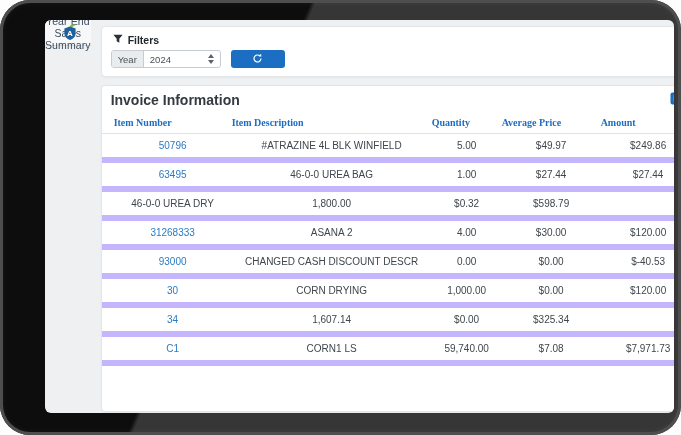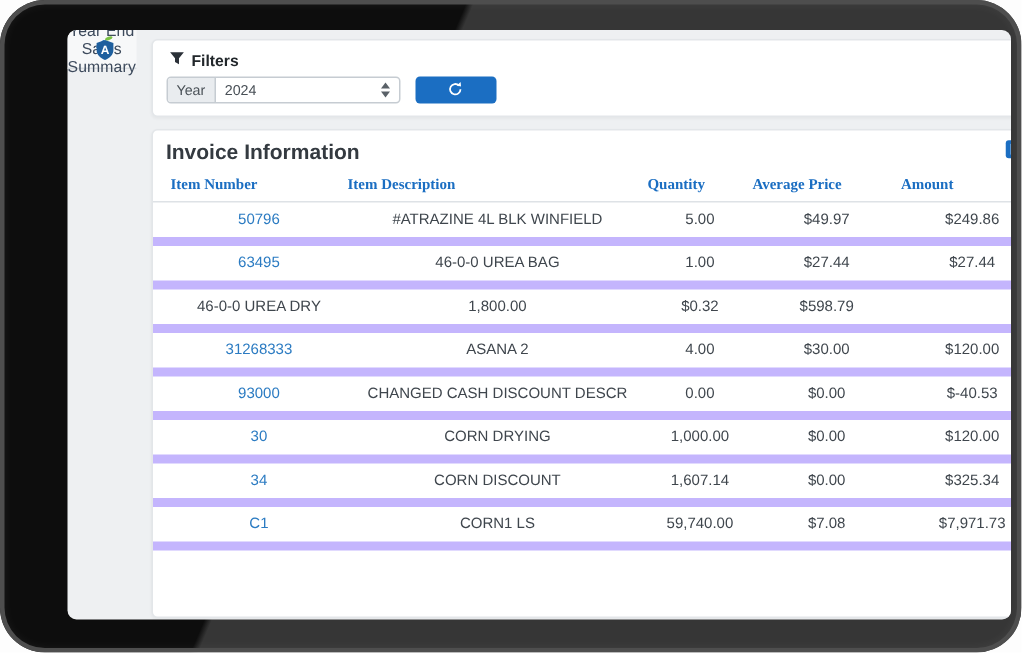--- a/index.html
+++ b/index.html
@@ -31,21 +31,21 @@
   .nav-title { flex:1; text-align:center; color:#3d4a5c; font-size:10.5px; letter-spacing:.1px; }
   .brand { position:absolute; right:14px; top:4px; }
 
   
   .app-body { flex:1; padding:6px 10px 1px; display:flex; flex-direction:column; gap:8px; min-height:0; }
   .card { background:#fff; border:1px solid #e3e6e9; border-radius:4px; box-shadow:0 1px 2px rgba(0,0,0,.04); }
 
   .filters-card { flex:0 0 48px; }
   .filters-title-row { display:flex; align-items:center; gap:5px; padding:7px 11px 4px; font-weight:bold; color:#22272b; font-size:10.5px; }
   .filters-controls { display:flex; gap:10px; padding:0 9px 8px; }
-  .year-select { display:flex; align-items:stretch; width:156px; height:18px; border:1px solid #c6ccd2; border-radius:3px; background:#fff; font-size:9.5px; overflow:hidden; cursor:pointer; }
+  .year-select { display:flex; align-items:stretch; width:110px; height:18px; border:1px solid #c6ccd2; border-radius:3px; background:#fff; font-size:9.5px; overflow:hidden; cursor:pointer; }
   .year-label { background:#e9ecef; color:#4b5258; padding:0 6px; display:flex; align-items:center; border-right:1px solid #c6ccd2; }
   .year-value { flex:1; display:flex; align-items:center; padding:0 6px; color:#495057; }
   .stepper { display:flex; flex-direction:column; justify-content:center; align-items:center; gap:2px; padding:0 6px; }
   .tri-up { width:0; height:0; border-left:3px solid transparent; border-right:3px solid transparent; border-bottom:4px solid #5a6168; }
   .tri-down { width:0; height:0; border-left:3px solid transparent; border-right:3px solid transparent; border-top:4px solid #5a6168; }
   .refresh-btn { width:54px; height:18px; background:#1b6ec2; border:none; border-radius:3px; color:#fff; display:flex; align-items:center; justify-content:center; cursor:pointer; }
 
   .invoice-card { flex:1; display:flex; flex-direction:column; min-height:0; }
   .invoice-head { display:flex; align-items:center; justify-content:space-between; padding:6px 9px 4px; color:#343a40; font-weight:bold; font-size:14px; }
   .head-icons { display:flex; align-items:center; gap:7px; }
@@ -233,21 +233,20 @@
     <span>$120.00</span>
     <span class="chev-cell">
       <svg width="10" height="7" viewBox="0 0 10 7">
                   <polyline points="1,1.5 5,5.5 9,1.5" fill="none" stroke="#2779bd" stroke-width="1.4" stroke-linecap="round" stroke-linejoin="round"></polyline>
                 </svg>
     </span>
   </div>
 
   <div class="trow">
     <a class="item-link">34</a>
-    <span>CORN DISCOUNT</span>
     <span>1,607.14</span>
     <span>$0.00</span>
     <span>$325.34</span>
     <span class="chev-cell">
       <svg width="10" height="7" viewBox="0 0 10 7">
                   <polyline points="1,1.5 5,5.5 9,1.5" fill="none" stroke="#2779bd" stroke-width="1.4" stroke-linecap="round" stroke-linejoin="round"></polyline>
                 </svg>
     </span>
   </div>
 

